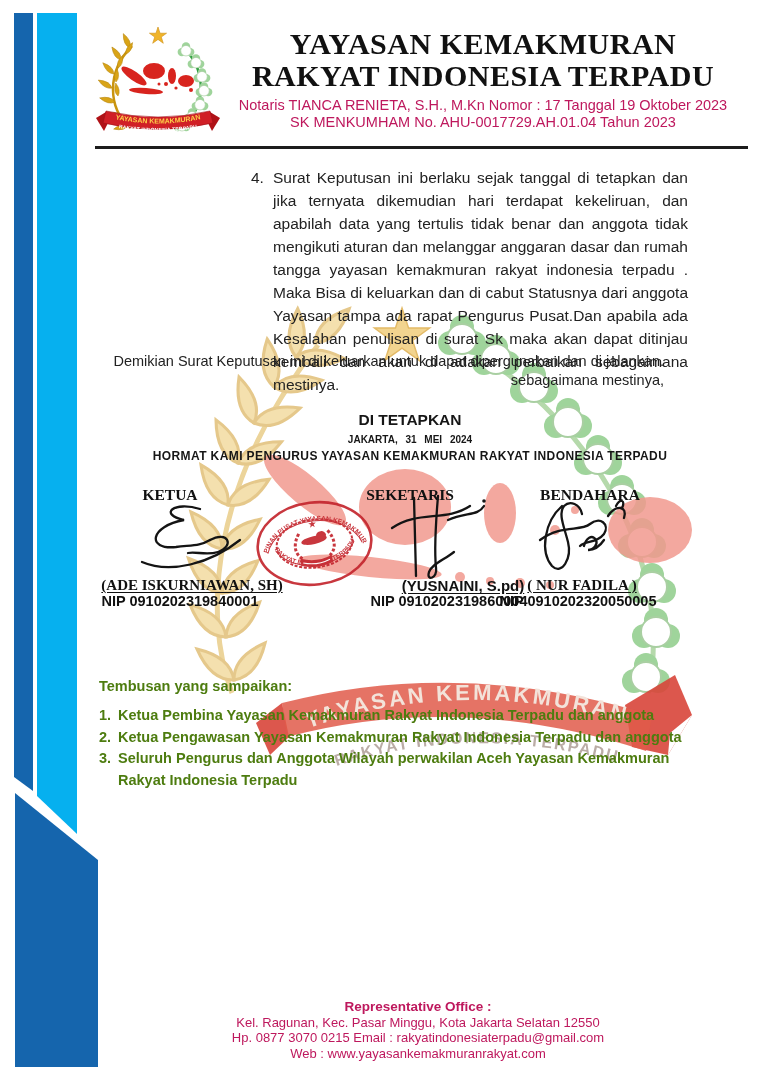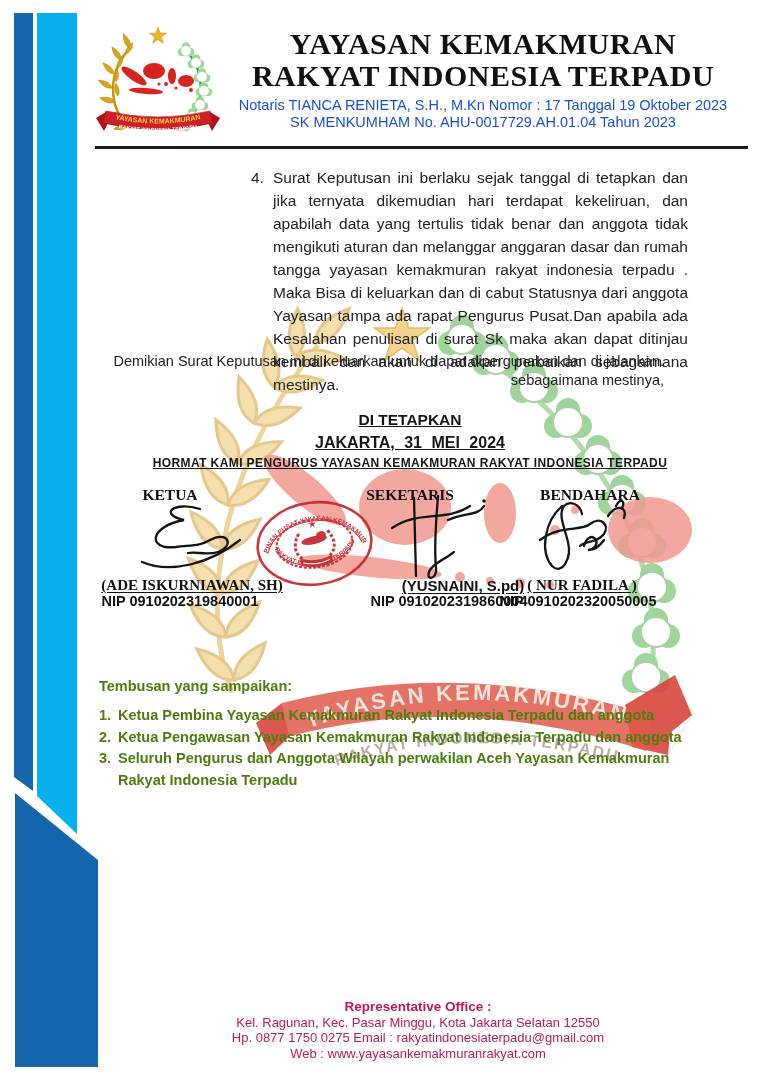--- a/index.html
+++ b/index.html
@@ -8,33 +8,33 @@
     background:#ffffff;color:#1f1f1f;
     font-family:"Liberation Sans","DejaVu Sans",sans-serif;
   }
   .abs{position:absolute;}
   .serif{font-family:"Liberation Serif","DejaVu Serif",serif;}
   .ctr{transform:translateX(-50%);white-space:nowrap;}
 
   
   .org-title{left:223px;width:520px;text-align:center;font-weight:bold;
     font-size:30px;line-height:32px;letter-spacing:.5px;color:#111;}
-  .notary{left:223px;width:520px;text-align:center;font-size:14.5px;color:#1d4ed8;}
+  .notary{left:223px;width:520px;text-align:center;font-size:14.5px;color:#be185d;}
   .head-rule{left:95px;top:146px;width:653px;height:3px;background:#1c1c1c;}
 
   
   .item4{left:251px;top:166px;width:437px;display:flex;gap:6px;
     font-size:15.5px;line-height:23px;color:#222;}
   .item4 .num{flex:0 0 16px;}
   .item4 .txt{text-align:justify;}
   .closing{left:98px;top:352px;width:566px;text-align:right;
     font-size:14.5px;line-height:19px;color:#222;}
-  .enact{left:65px;top:411px;width:690px;text-align:center;font-weight:bold;color:#161616;text-decoration:underline;}
+  .enact{left:65px;top:411px;width:690px;text-align:center;font-weight:bold;color:#161616;}
   .enact .l1{font-size:15.5px;}
-  .enact .l2{font-size:16px;margin-top:5px;word-spacing:5px;}
+  .enact .l2{font-size:10px;margin-top:5px;word-spacing:5px;}
   .enact .l3{font-size:12px;margin-top:4px;letter-spacing:.4px;}
 
   
   .role{top:486px;font-size:15.5px;font-weight:bold;color:#111;}
   .sig-name{top:577px;font-size:15px;font-weight:bold;color:#111;
     text-decoration:underline;text-underline-offset:2px;}
   .sig-nip{top:593px;font-size:14.5px;font-weight:bold;color:#111;}
 
   
   .tembusan{left:99px;top:678px;width:585px;color:#4d7c0f;}
@@ -307,15 +307,15 @@
     <div class="t-item">
       <span class="n">3.</span>
       <span style="width:565px;">Seluruh Pengurus dan Anggota Wilayah perwakilan Aceh Yayasan Kemakmuran Rakyat Indonesia Terpadu</span>
     </div>
   </div>
 </div>
 
 <div class="abs footer">
   <div class="f-title">Representative Office :</div>
   <div>Kel. Ragunan, Kec. Pasar Minggu, Kota Jakarta Selatan 12550</div>
-  <div>Hp. 0877 1750 0275  Email : rakyatindonesiaterpadu@gmail.com</div>
+  <div>Hp. 0877 3070 0215  Email : rakyatindonesiaterpadu@gmail.com</div>
   <div>Web : www.yayasankemakmuranrakyat.com</div>
 </div>
 
 </body></html>

